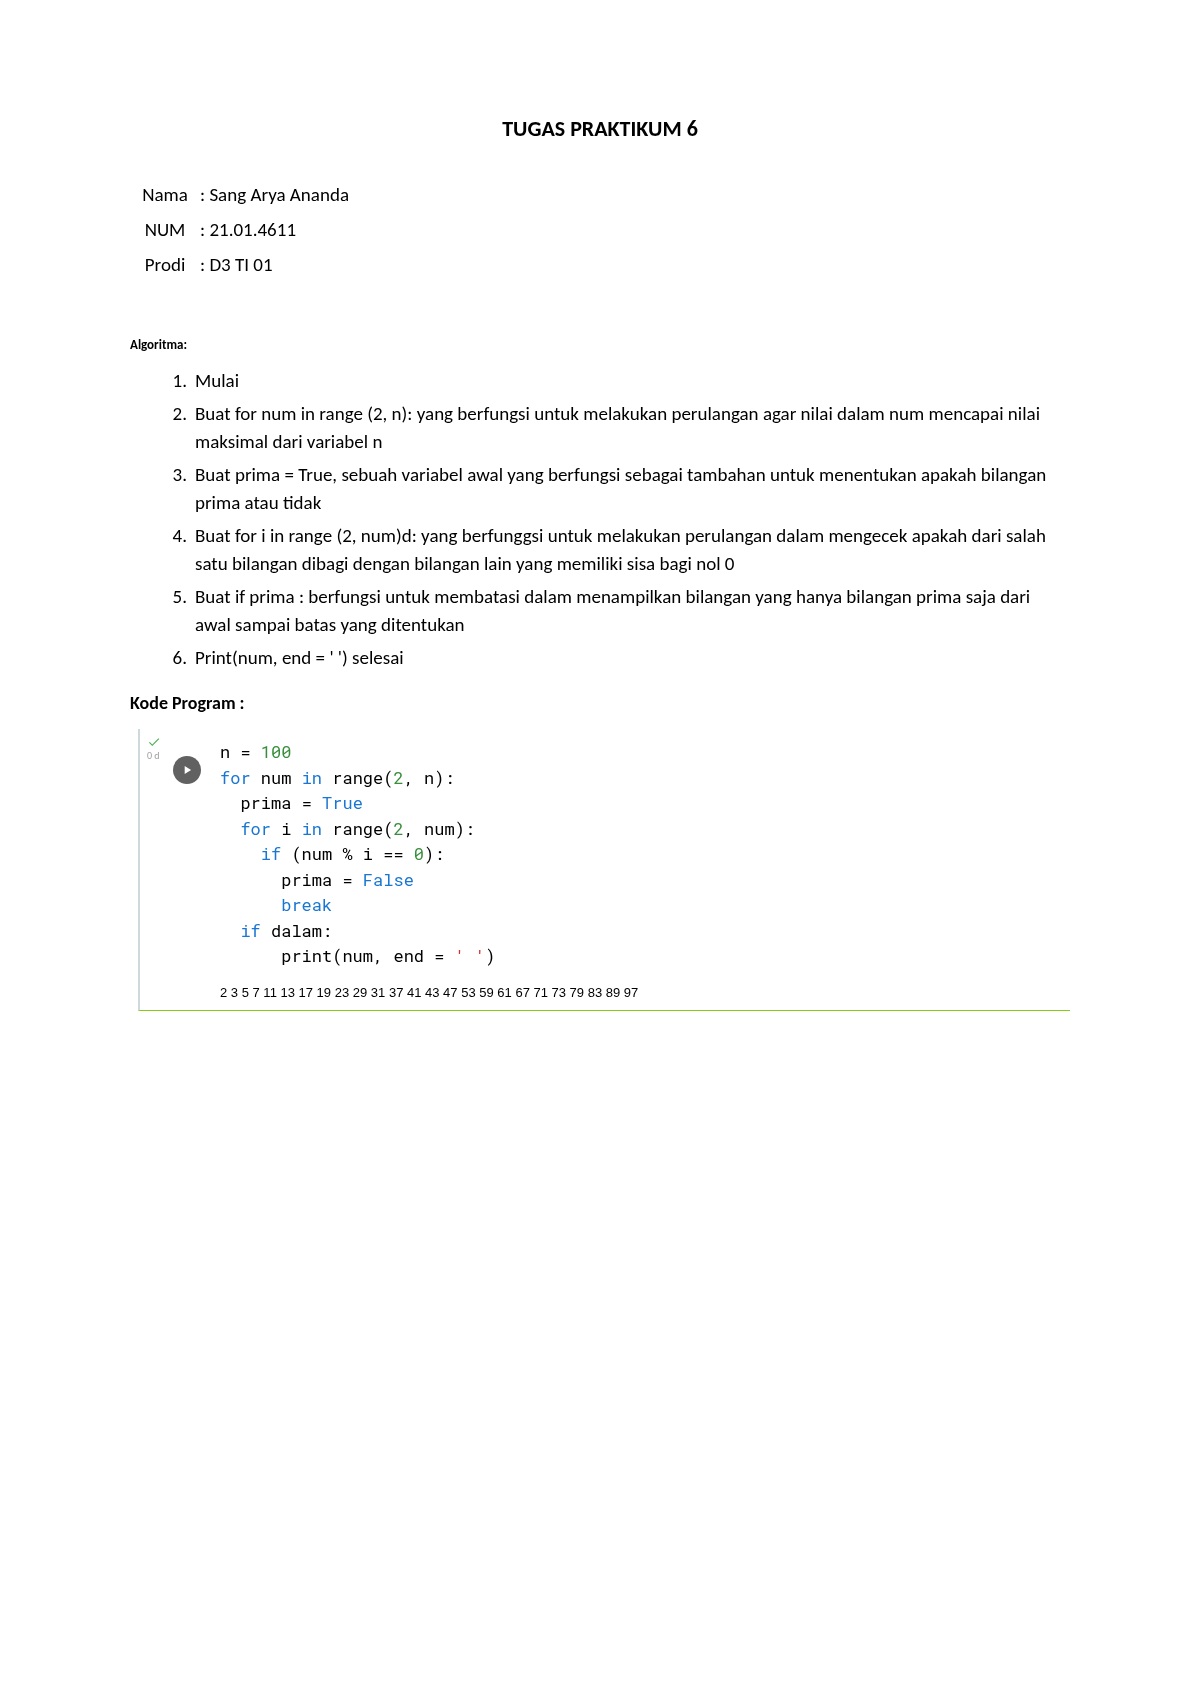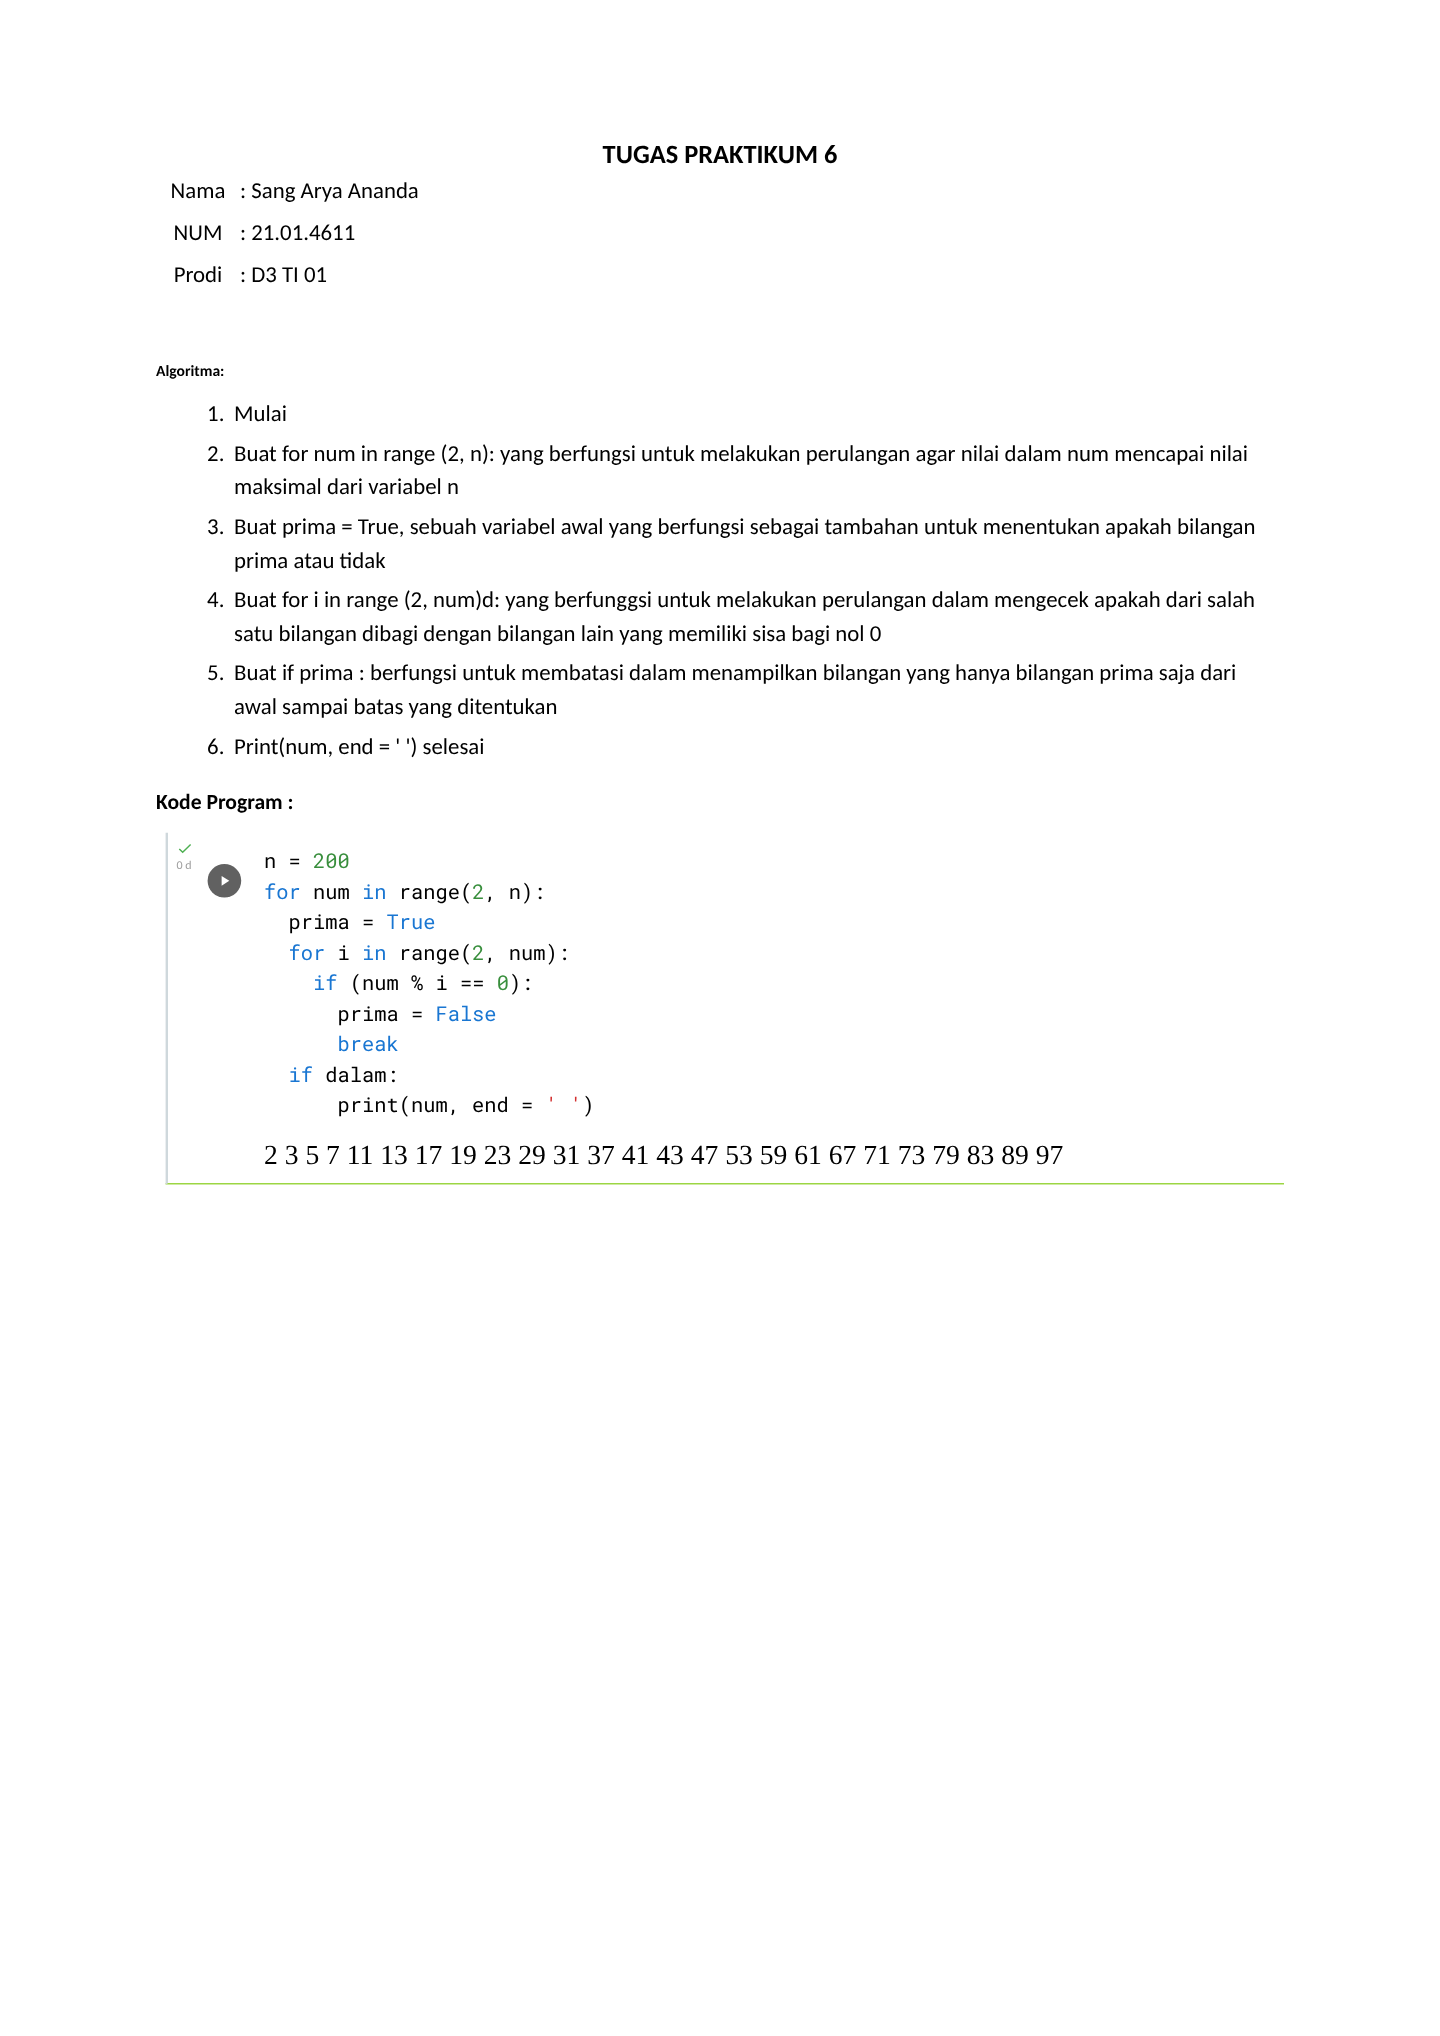--- a/index.html
+++ b/index.html
@@ -8,20 +8,21 @@
       height: 1697px;
       background: #fff;
       font-family: Calibri, Arial, sans-serif;
       color: #000;
       padding: 115px 130px 0 130px;
     }
     .title {
       text-align: center;
       font-size: 22px;
       font-weight: bold;
+      margin-bottom: 35px;
     }
     .ident table { border-collapse: collapse; font-size: 19px; }
     .ident td { padding: 6px 0; vertical-align: top; }
     .ident td.label { width: 70px; text-align: center; }
     .section { font-size: 13px; font-weight: bold; margin-top: 55px; margin-bottom: 15px; }
     ol {
       list-style: none;
       counter-reset: item;
       font-size: 19px;
       line-height: 1.5;
@@ -70,22 +71,22 @@
       font-family: "Roboto Mono", "Courier New", monospace;
       font-size: 17px;
       line-height: 1.5;
       white-space: pre;
     }
     .kw { color: #1976d2; }
     .num { color: #388e3c; }
     .bool { color: #1976d2; }
     .str { color: #d32f2f; }
     .output {
-      font-family: Liberation Serif, serif;
-      font-size: 23px;
+      font-family: Liberation Sans, sans-serif;
+      font-size: 13px;
       padding: 6px 0 10px 0;
       margin-left: 75px;
       white-space: pre;
     }
   </style>
 </head>
 <body>
 
 <div class="title">TUGAS PRAKTIKUM 6</div>
 
@@ -125,21 +126,21 @@
   <div class="gutter">
     <svg class="check" width="14" height="14" viewBox="0 0 24 24">
         <path fill="#4caf50" d="M9 16.17 4.83 12l-1.42 1.41L9 19 21 7l-1.41-1.41z"></path>
       </svg>
     <span class="time">0 d</span>
     <span class="play">
       <svg width="14" height="14" viewBox="0 0 24 24">
           <path d="M8 5v14l11-7z"></path>
         </svg>
     </span>
-  </div><div class="code-body"><span>n </span><span>= </span><span class="num">200</span>
+  </div><div class="code-body"><span>n </span><span>= </span><span class="num">100</span>
 <span class="kw">for</span><span> num </span><span class="kw">in</span><span> range(</span><span class="num">2</span><span>, n):</span>
 <span>  prima </span><span>= </span><span class="bool">True</span>
 <span>  </span><span class="kw">for</span><span> i </span><span class="kw">in</span><span> range(</span><span class="num">2</span><span>, num):</span>
 <span>    </span><span class="kw">if</span><span> (num </span><span>%</span><span> i </span><span>==</span><span> </span><span class="num">0</span><span>):</span>
 <span>      prima </span><span>= </span><span class="bool">False</span>
 <span>      </span><span class="kw">break</span>
 <span>  </span><span class="kw">if</span><span> dalam:</span>
 <span>      print(num, end </span><span>= </span><span class="str">' '</span><span>)</span></div>
   <div class="output">2 3 5 7 11 13 17 19 23 29 31 37 41 43 47 53 59 61 67 71 73 79 83 89 97 </div>
 </div>

